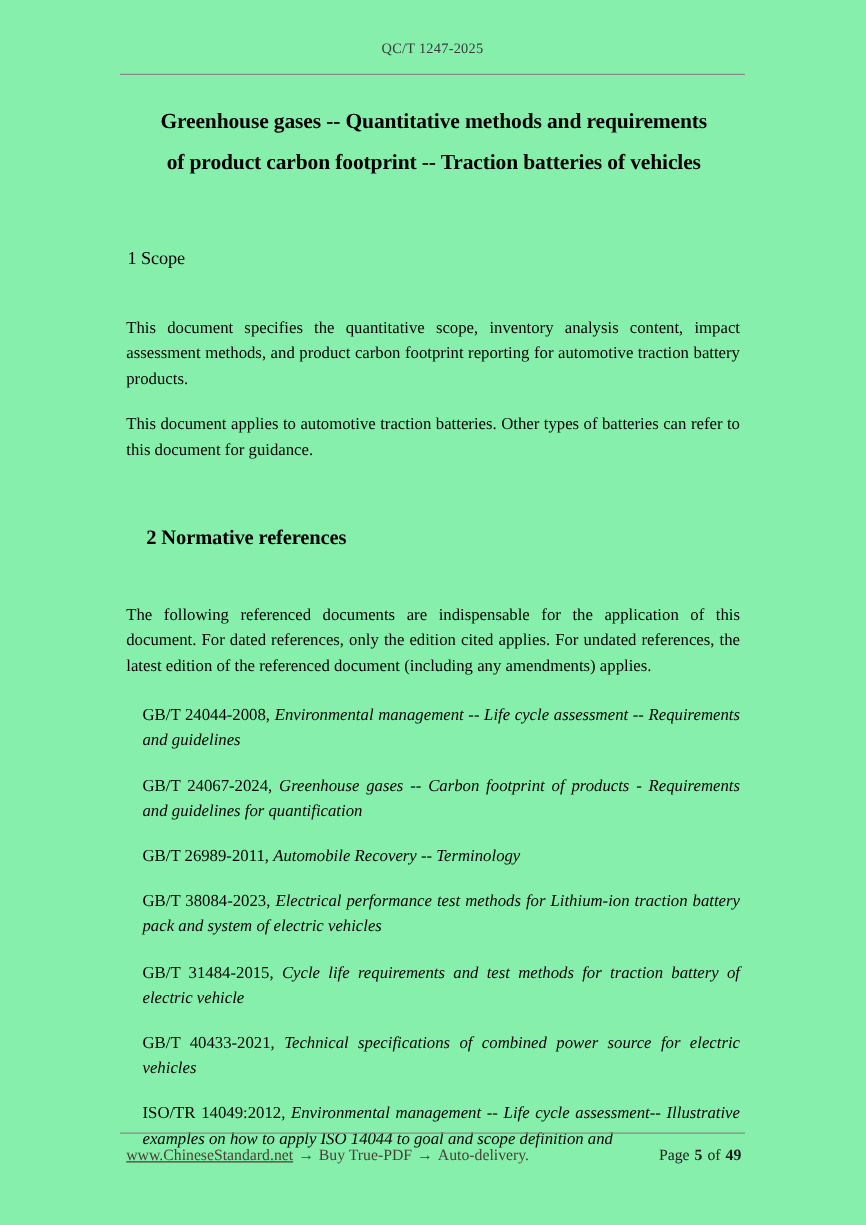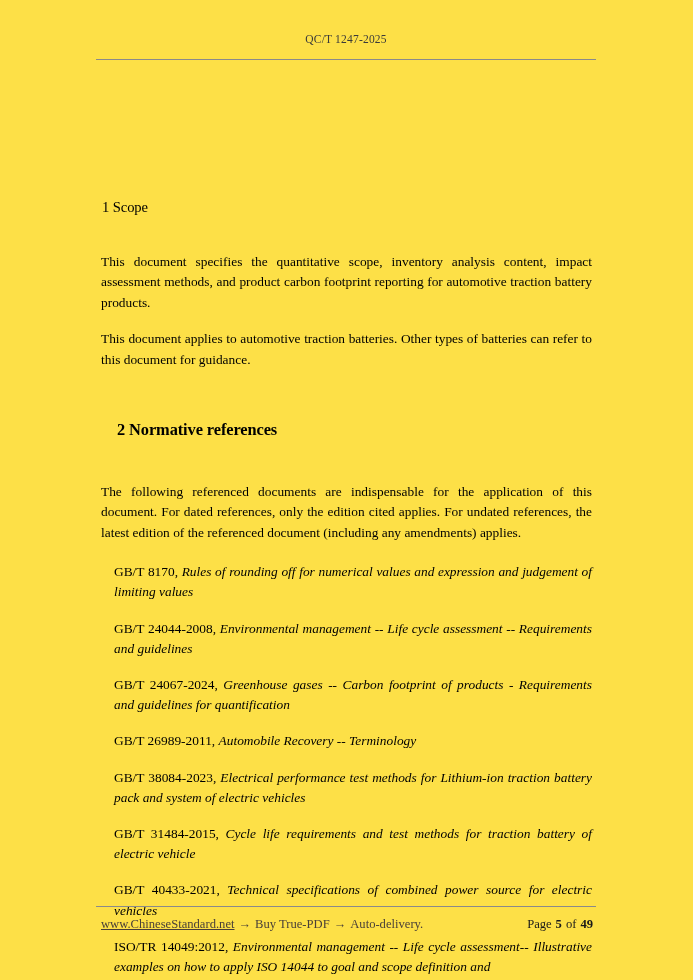--- a/index.html
+++ b/index.html
@@ -8,21 +8,21 @@
     background: #ffffff;
   }
   body {
     font-family: "Liberation Serif", "DejaVu Serif", serif;
     color: #000000;
   }
   .page {
     position: relative;
     width: 693px;
     height: 980px;
-    background: #fde047;
+    background: #86efac;
     overflow: hidden;
     box-sizing: border-box;
     padding-left: 36px;
   }
 
   
   .page-header {
     position: absolute;
     left: 101px;
     top: 33px;
@@ -152,42 +152,43 @@
 </head>
 <body>
 
 <div class="page">
 
   <div class="page-header">
     <span>QC/T 1247-2025</span>
   </div>
   <div class="header-rule"></div>
 
+  <div class="doc-title">
+    <span class="tline">Greenhouse gases -- Quantitative methods and requirements</span>
+    <span class="tline">of product carbon footprint -- Traction batteries of vehicles</span>
+  </div>
 
   <div class="content">
 
     <h2 class="sec-1">1 Scope</h2>
     <div class="gap-scope-head"></div>
 
     <p class="body-para">This document specifies the quantitative scope, inventory analysis content, impact assessment methods, and product carbon footprint reporting for automotive traction battery products.</p>
     <div class="gap-para"></div>
     <p class="body-para">This document applies to automotive traction batteries. Other types of batteries can refer to this document for guidance.</p>
 
     <div class="gap-sec2"></div>
     <h2 class="sec-2">2 Normative references</h2>
     <div class="gap-after-h2"></div>
 
     <p class="body-para">The following referenced documents are indispensable for the application of this document. For dated references, only the edition cited applies. For undated references, the latest edition of the referenced document (including any amendments) applies.</p>
 
     <div class="gap-refs-start"></div>
 
     <ul class="ref-list">
-      <li>
-        <span class="ref-code">GB/T 8170, </span><span class="ref-title">Rules of rounding off for numerical values and expression and judgement of limiting values</span>
-      </li>
       <li>
         <span class="ref-code">GB/T 24044-2008, </span><span class="ref-title">Environmental management -- Life cycle assessment -- Requirements and guidelines</span>
       </li>
       <li>
         <span class="ref-code">GB/T 24067-2024, </span><span class="ref-title">Greenhouse gases -- Carbon footprint of products - Requirements and guidelines for quantification</span>
       </li>
       <li>
         <span class="ref-code">GB/T 26989-2011, </span><span class="ref-title">Automobile Recovery -- Terminology</span>
       </li>
       <li>

